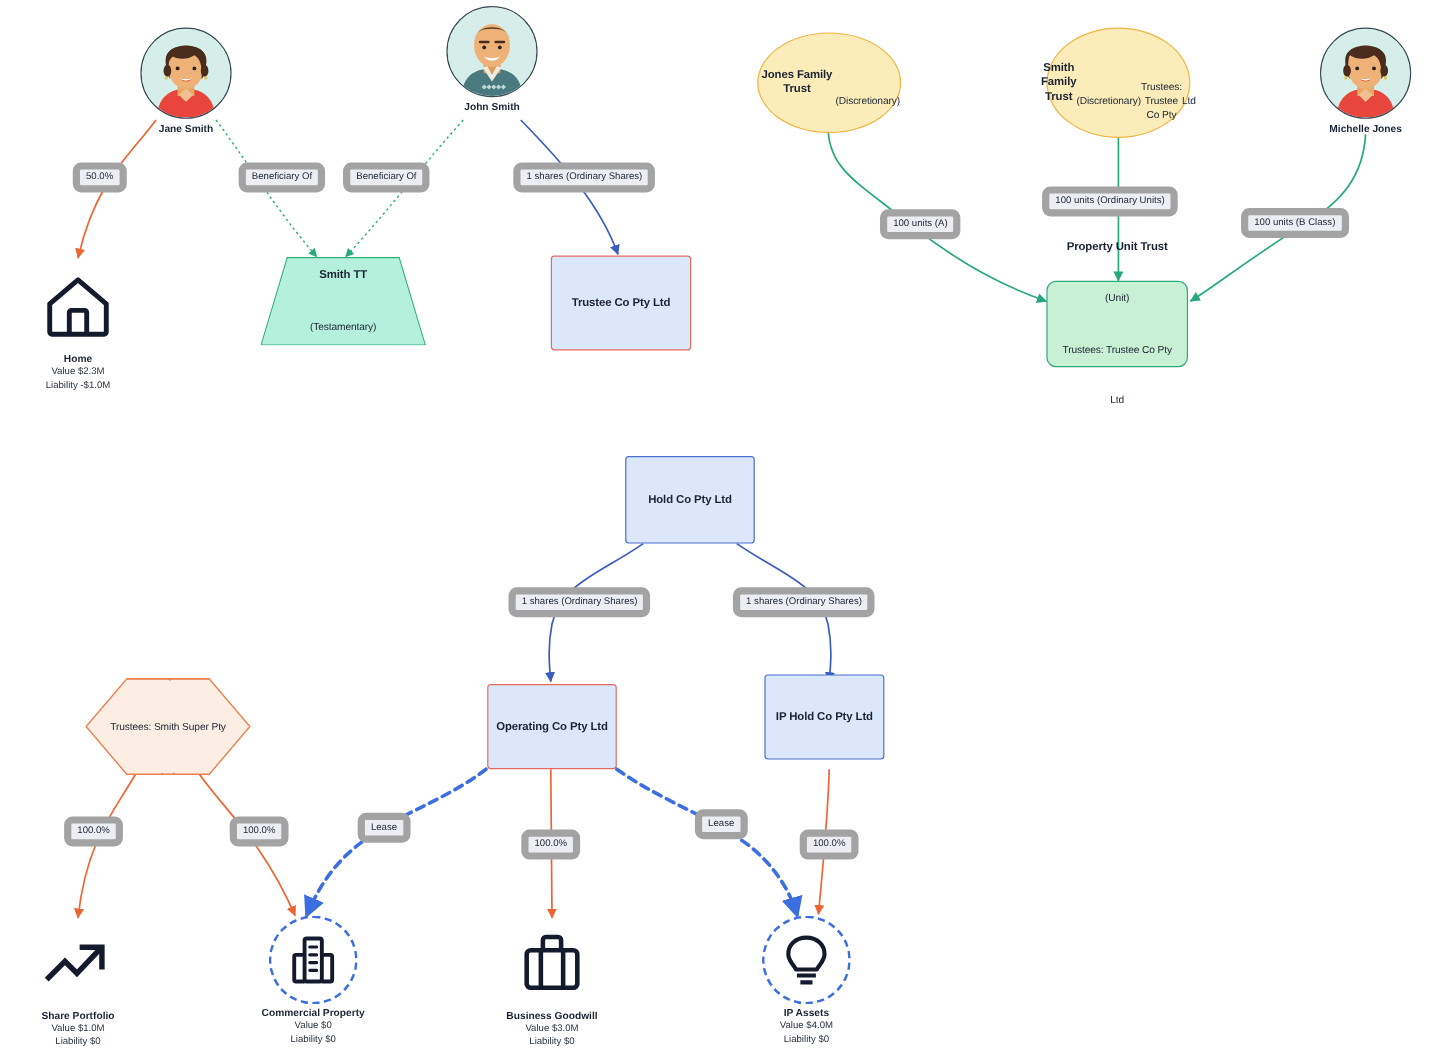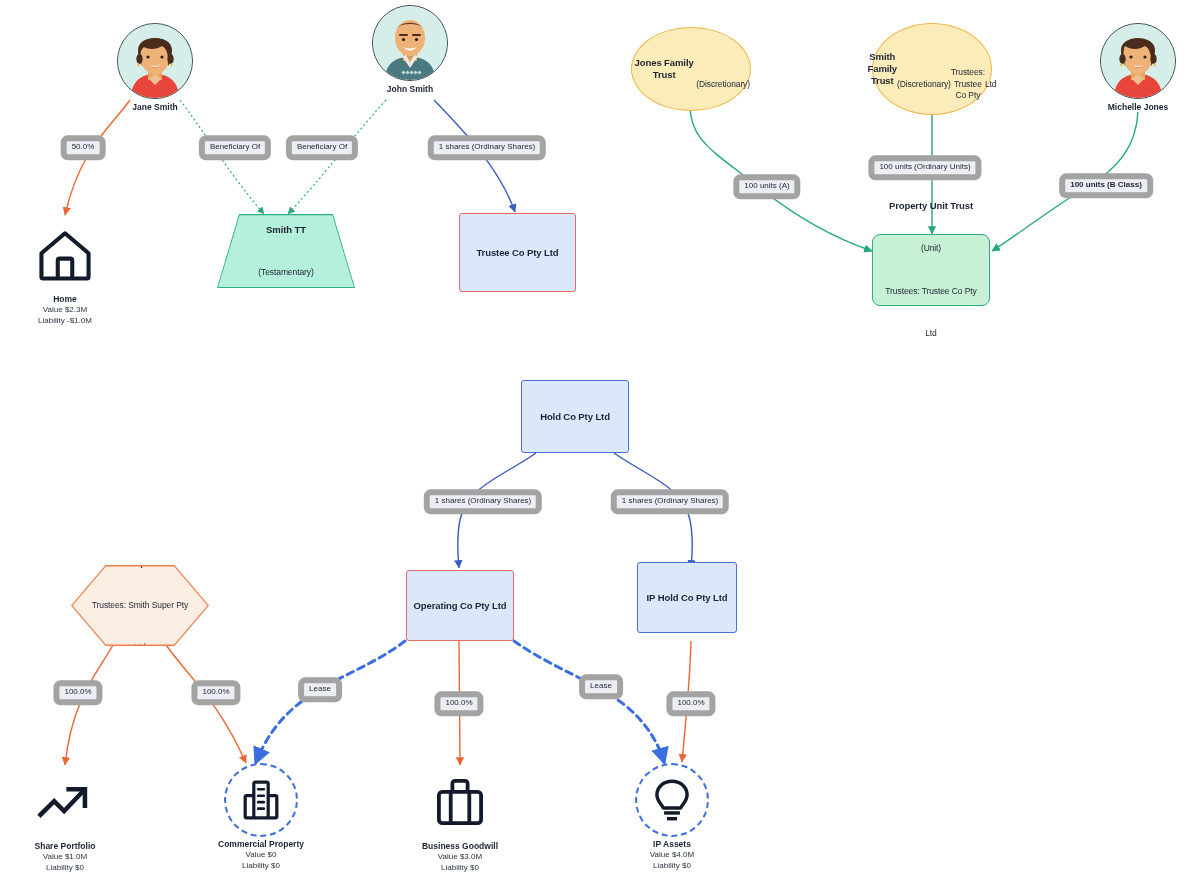--- a/index.html
+++ b/index.html
@@ -248,21 +248,21 @@
 
     <path d="M691,641 C690,680 686,720 682,762" fill="none" stroke="#ec6532" stroke-width="1.4" marker-end="url(#ah-orange)"></path>
   </svg>
 
   <div class="elabel" style="left:83px;  top:148px;">50.0%</div>
   <div class="elabel" style="left:235px; top:148px;">Beneficiary Of</div>
   <div class="elabel" style="left:322px; top:148px;">Beneficiary Of</div>
   <div class="elabel" style="left:487px; top:148px;">1 shares (Ordinary Shares)</div>
   <div class="elabel" style="left:767px; top:187px;">100 units (A)</div>
   <div class="elabel" style="left:925px; top:168px;">100 units (Ordinary Units)</div>
-  <div class="elabel" style="left:1106px;top:186px;font-weight:bold;">100 units (B Class)</div>
+  <div class="elabel" style="left:1079px;top:186px;">100 units (B Class)</div>
   <div class="elabel" style="left:483px; top:502px;">1 shares (Ordinary Shares)</div>
   <div class="elabel" style="left:670px; top:502px;">1 shares (Ordinary Shares)</div>
   <div class="elabel" style="left:78px;  top:693px;">100.0%</div>
   <div class="elabel" style="left:216px; top:693px;">100.0%</div>
   <div class="elabel" style="left:320px; top:690px;">Lease</div>
   <div class="elabel" style="left:459px; top:704px;">100.0%</div>
   <div class="elabel" style="left:601px; top:687px;">Lease</div>
   <div class="elabel" style="left:691px; top:704px;">100.0%</div>
 
   <div class="person" style="left:111px; top:23px;">

